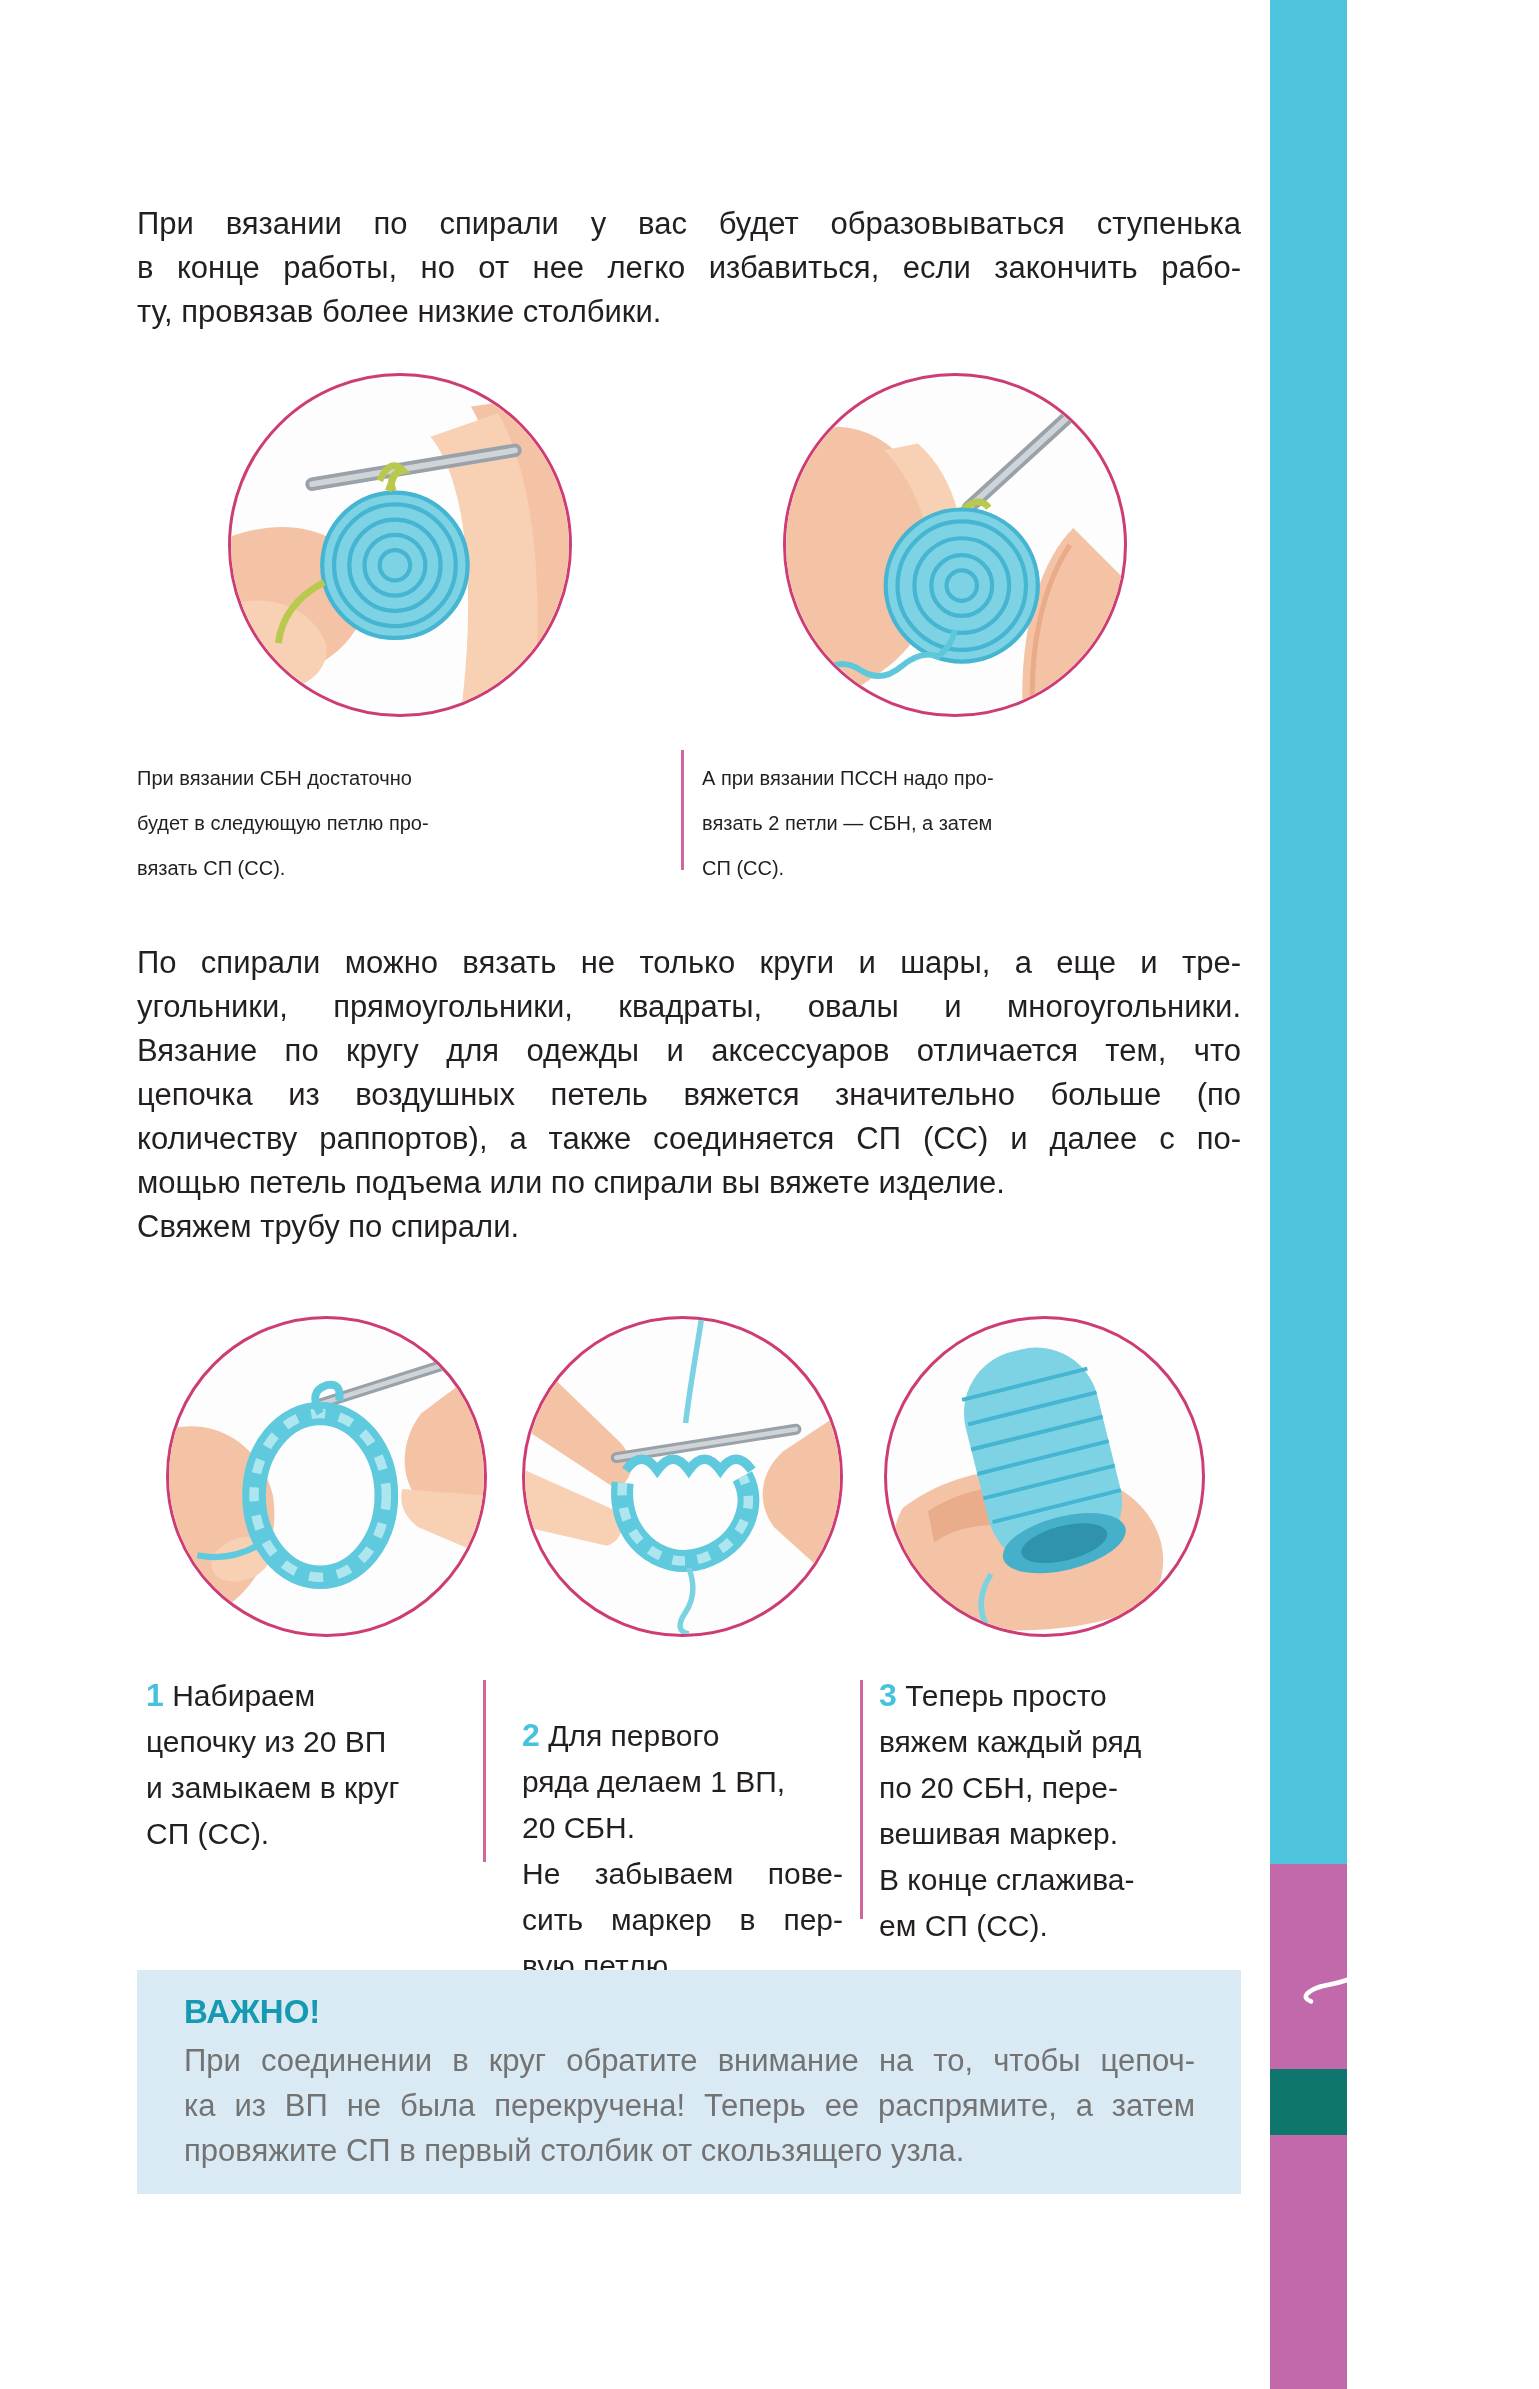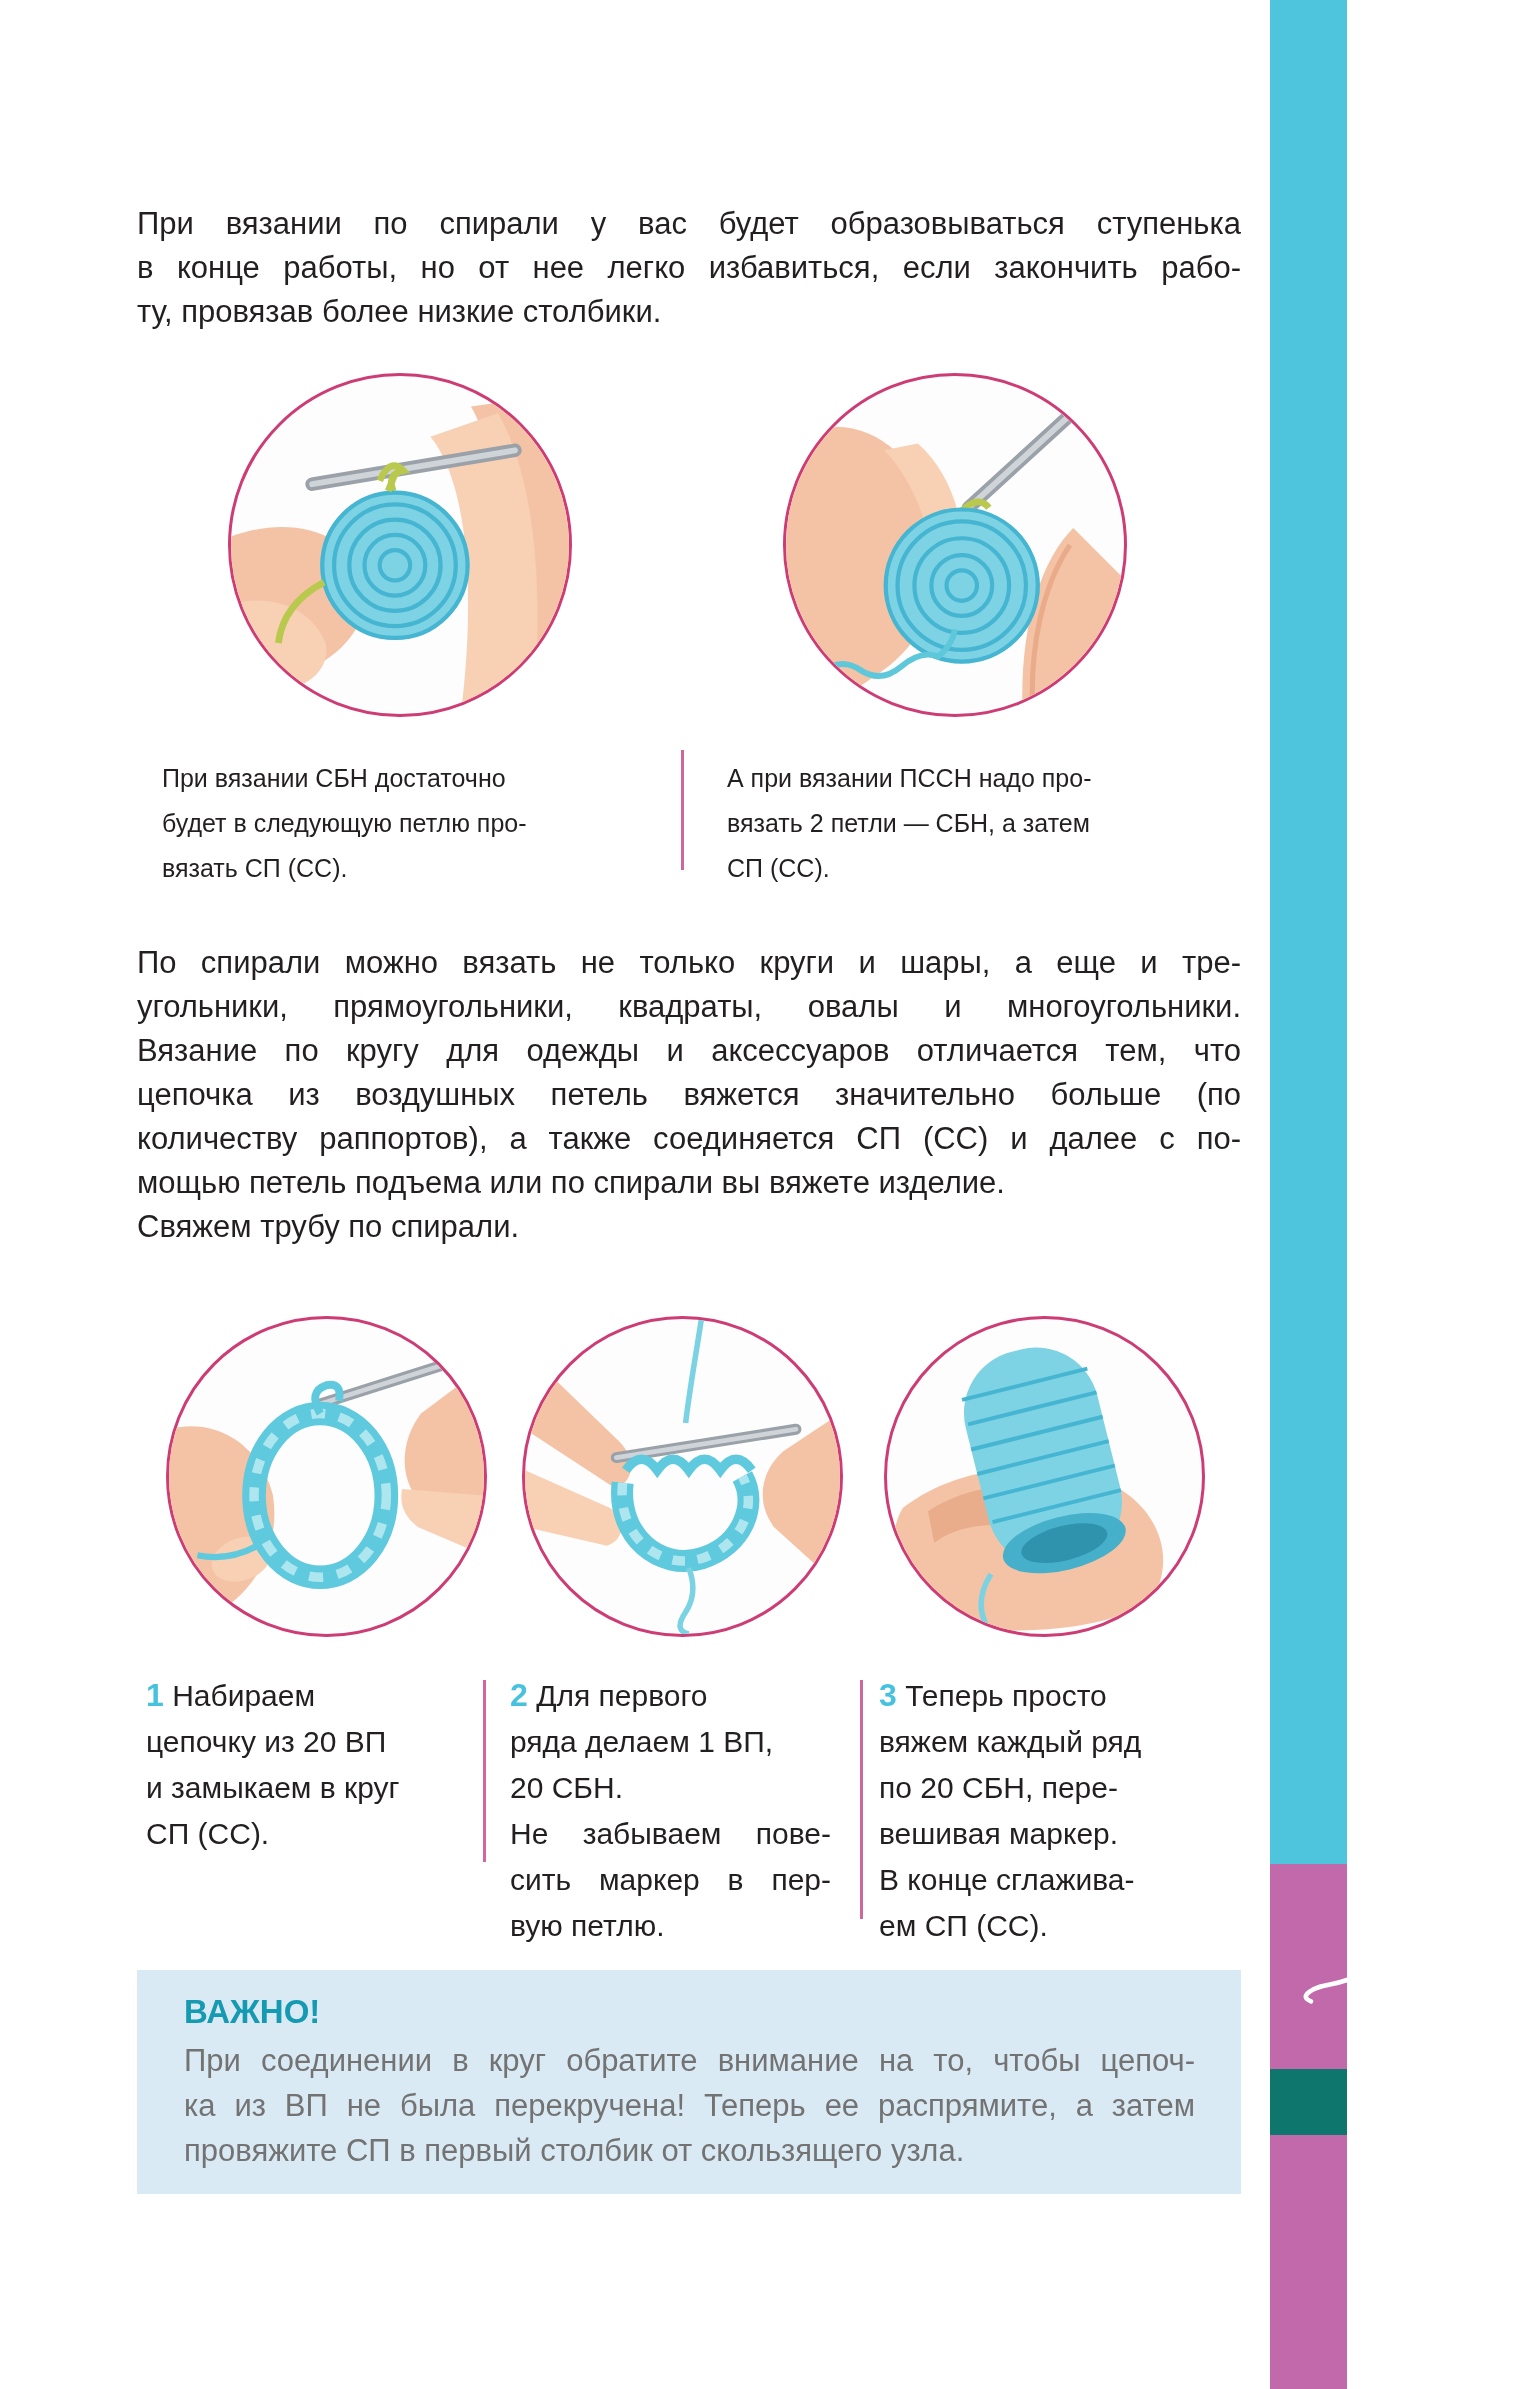--- a/index.html
+++ b/index.html
@@ -4,40 +4,40 @@
 <style>
   html,body{margin:0;padding:0;background:#ffffff;}
   .page{position:relative;width:1347px;height:2389px;background:#ffffff;overflow:hidden;
         font-family:"Liberation Sans",sans-serif;color:#231f20;}
   
   .para{position:absolute;font-size:31px;line-height:44px;}
   .para .line{white-space:nowrap;}
   .para .line.j{white-space:normal;text-align:justify;text-align-last:justify;}
   .intro{left:137px;top:202px;width:1104px;}
   .midpara{left:137px;top:941px;width:1104px;line-height:44px;}
-  .col{position:absolute;top:756px;font-size:25px;line-height:45px;margin-left:25px;}
+  .col{position:absolute;top:756px;font-size:20px;line-height:45px;}
   .col-left{left:137px;width:524px;}
   .col-right{left:702px;width:538px;}
   .vdiv{position:absolute;width:2.7px;background:#d0679c;}
   .vdiv.cols{left:681px;top:750px;height:120px;}
   .vdiv.steps1{left:483px;top:1680px;height:182px;}
   .vdiv.steps2{left:860px;top:1680px;height:239px;}
   
   .photo{position:absolute;border-radius:50%;border:3.6px solid #cd3c74;overflow:hidden;background:#fdfdfd;box-sizing:border-box;}
   .photo svg{display:block;width:100%;height:100%;}
   .ph-t1{left:228px;top:373px;width:344px;height:344px;}
   .ph-t2{left:783px;top:373px;width:344px;height:344px;}
   .ph-b1{left:166px;top:1316px;width:321px;height:321px;}
   .ph-b2{left:522px;top:1316px;width:321px;height:321px;}
   .ph-b3{left:884px;top:1316px;width:321px;height:321px;}
   
   .step{position:absolute;top:1672px;font-size:30px;line-height:46px;}
   .step .cap-line.j{text-align:justify;text-align-last:justify;}
   .step1{left:146px;width:301px;}
-  .step2{left:510px;width:321px;}
+  .step2{left:522px;width:321px;margin-top:40px;}
   .step3{left:879px;width:321px;}
   .step-num{color:#47c2de;font-weight:bold;font-size:32px;}
   
   .note{position:absolute;left:137px;top:1970px;width:1104px;height:224px;background:#daeaf4;box-sizing:border-box;
         padding:22px 46px 8px 47px;}
   .note-title{color:#169ab2;font-weight:bold;font-size:33px;line-height:40px;margin-bottom:5.5px;}
   .note-body{font-size:31px;line-height:45px;color:#737373;}
   .note-body .line.j{text-align:justify;text-align-last:justify;}
   
   .band-cyan{position:absolute;left:1270px;top:0;width:269px;height:1864px;background:#4fc4dd;}

